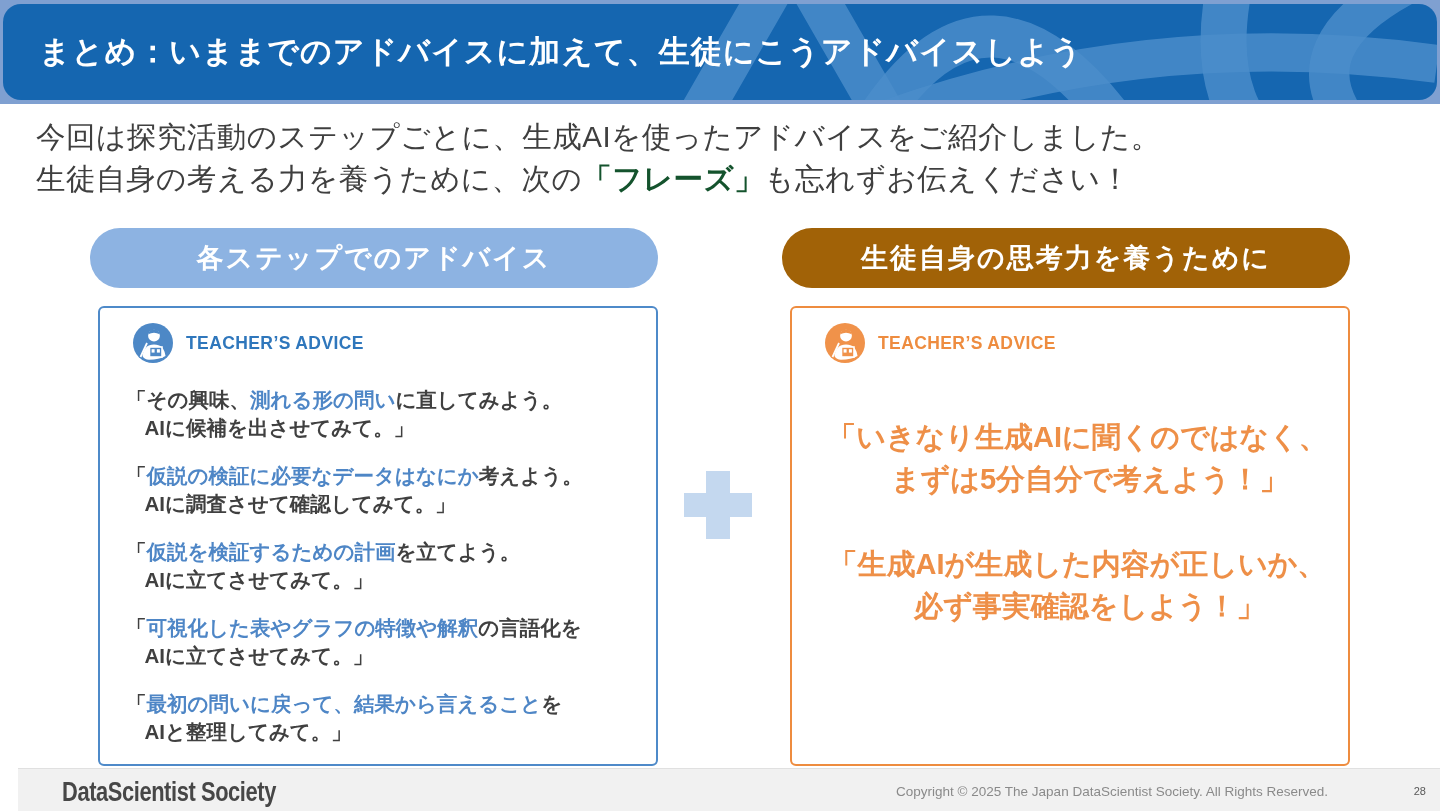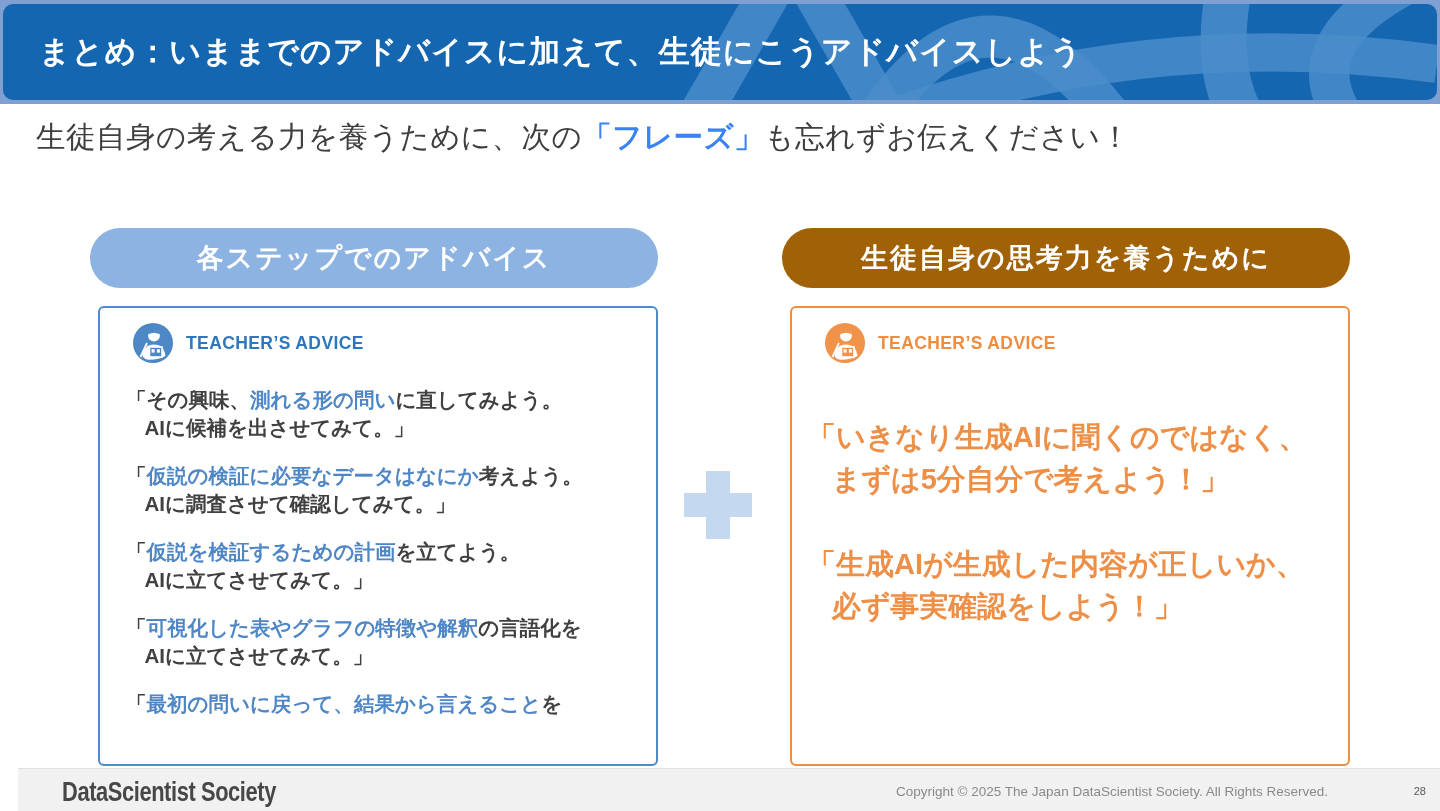--- a/index.html
+++ b/index.html
@@ -5,33 +5,33 @@
   html,body{margin:0;padding:0;background:#ffffff;}
   *{box-sizing:border-box;}
   .slide{
     position:relative;width:1440px;height:811px;overflow:hidden;background:#ffffff;
     font-family:"Liberation Sans","DejaVu Sans",sans-serif;
   }
   
   .header{position:absolute;left:0;top:0;width:1440px;height:104px;background:#7fa0d1;}
   .header-inner{
     position:absolute;left:3px;top:4px;right:3px;bottom:4px;background:#1566b0;
-    border-radius:10px;overflow:hidden;padding-left:18px;
+    border-radius:18px;overflow:hidden;padding-left:18px;
   }
   .header-swoosh{position:absolute;right:0;top:0;pointer-events:none;}
   .header-title{
     position:absolute;left:36px;top:0;height:96px;line-height:96px;color:#ffffff;
     font-size:31px;font-weight:700;letter-spacing:1px;white-space:nowrap;
   }
   
   .intro{
     position:absolute;left:36px;top:116px;width:1250px;color:#3f3f3f;
     font-size:29.5px;line-height:42px;letter-spacing:0.5px;
   }
-  .intro .hl-orange{color:#3b82f6;font-weight:700;}
+  .intro .hl-orange{color:#14532d;font-weight:700;}
   
   .pill{
     position:absolute;top:228px;width:568px;height:60px;border-radius:30px;
     color:#ffffff;font-size:27px;font-weight:700;text-align:center;line-height:60px;
     letter-spacing:2px;
   }
   .pill-left{left:90px;background:#8db3e2;}
   .pill-right{left:782px;background:#a16207;}
   
   .panel{
@@ -47,21 +47,21 @@
   .panel-right .t-icon{color:#f0924a;}
   .panel-left  .advice-label{color:#2f77bc;}
   .panel-right .advice-label{color:#ee8c3f;}
   
   .advice-list{margin:23px 0 0 26px;}
   .advice-item{margin-bottom:21px;font-size:20.5px;font-weight:700;color:#404040;line-height:27.5px;}
   .advice-item .hl-blue{color:#4e86c6;}
   .advice-line2{padding-left:0.9em;}
   
   .quote-list{margin:54px 0 0 15px;}
-  .quote{color:#ee8f47;font-size:29px;font-weight:700;line-height:41.5px;margin-bottom:44px;}
+  .quote{color:#ee8f47;font-size:29px;font-weight:700;line-height:41.5px;margin-bottom:44px;text-align:center;}
   .quote .q-line2{padding-left:0.85em;}
   
   .plus{position:absolute;left:684px;top:471px;width:68px;height:68px;}
   .plus .bar{position:absolute;background:#c4d8ef;}
   .plus .bar-v{left:22px;top:0;width:24px;height:68px;}
   .plus .bar-h{left:0;top:22px;width:68px;height:24px;}
   
   .footer{
     position:absolute;left:0;top:768px;width:1440px;height:43px;background:#f1f1f1;
     border-top:1px solid #e0e0e0;
@@ -95,20 +95,21 @@
           <path d="M 90 175 Q 420 10 780 60" stroke-width="38"></path>
           <path d="M 575 -30 Q 540 120 650 170" stroke-width="46"></path>
           <path d="M 770 -30 Q 620 40 700 130" stroke-width="40"></path>
         </g>
       </svg>
       <div class="header-title">まとめ：いままでのアドバイスに加えて、生徒にこうアドバイスしよう</div>
     </div>
   </div>
 
   <div class="intro">
+    <div>今回は探究活動のステップごとに、生成AIを使ったアドバイスをご紹介しました。</div>
     <div><span>生徒自身の考える力を養うために、次の</span><span class="hl-orange">「フレーズ」</span><span>も忘れずお伝えください！</span></div>
   </div>
 
   <div class="pill pill-left">各ステップでのアドバイス</div>
   <div class="pill pill-right">生徒自身の思考力を養うために</div>
 
   <div class="panel panel-left">
     <div class="advice-head">
       <svg class="t-icon" viewBox="0 0 40 40">
         <circle cx="20" cy="20" r="20" fill="currentColor"></circle>
@@ -134,20 +135,21 @@
         <div class="advice-item">
           <div class="advice-line1"><span>「</span><span class="hl-blue">仮説を検証するための計画</span><span>を立てよう。</span></div>
           <div class="advice-line2">AIに立てさせてみて。」</div>
         </div>
         <div class="advice-item">
           <div class="advice-line1"><span>「</span><span class="hl-blue">可視化した表やグラフの特徴や解釈</span><span>の言語化を</span></div>
           <div class="advice-line2">AIに立てさせてみて。」</div>
         </div>
         <div class="advice-item">
           <div class="advice-line1"><span>「</span><span class="hl-blue">最初の問いに戻って、結果から言えること</span><span>を</span></div>
+          <div class="advice-line2">AIと整理してみて。」</div>
         </div>
       </div>
   </div>
 
   <div class="plus">
     <div class="bar bar-v"></div>
     <div class="bar bar-h"></div>
   </div>
 
   <div class="panel panel-right">

